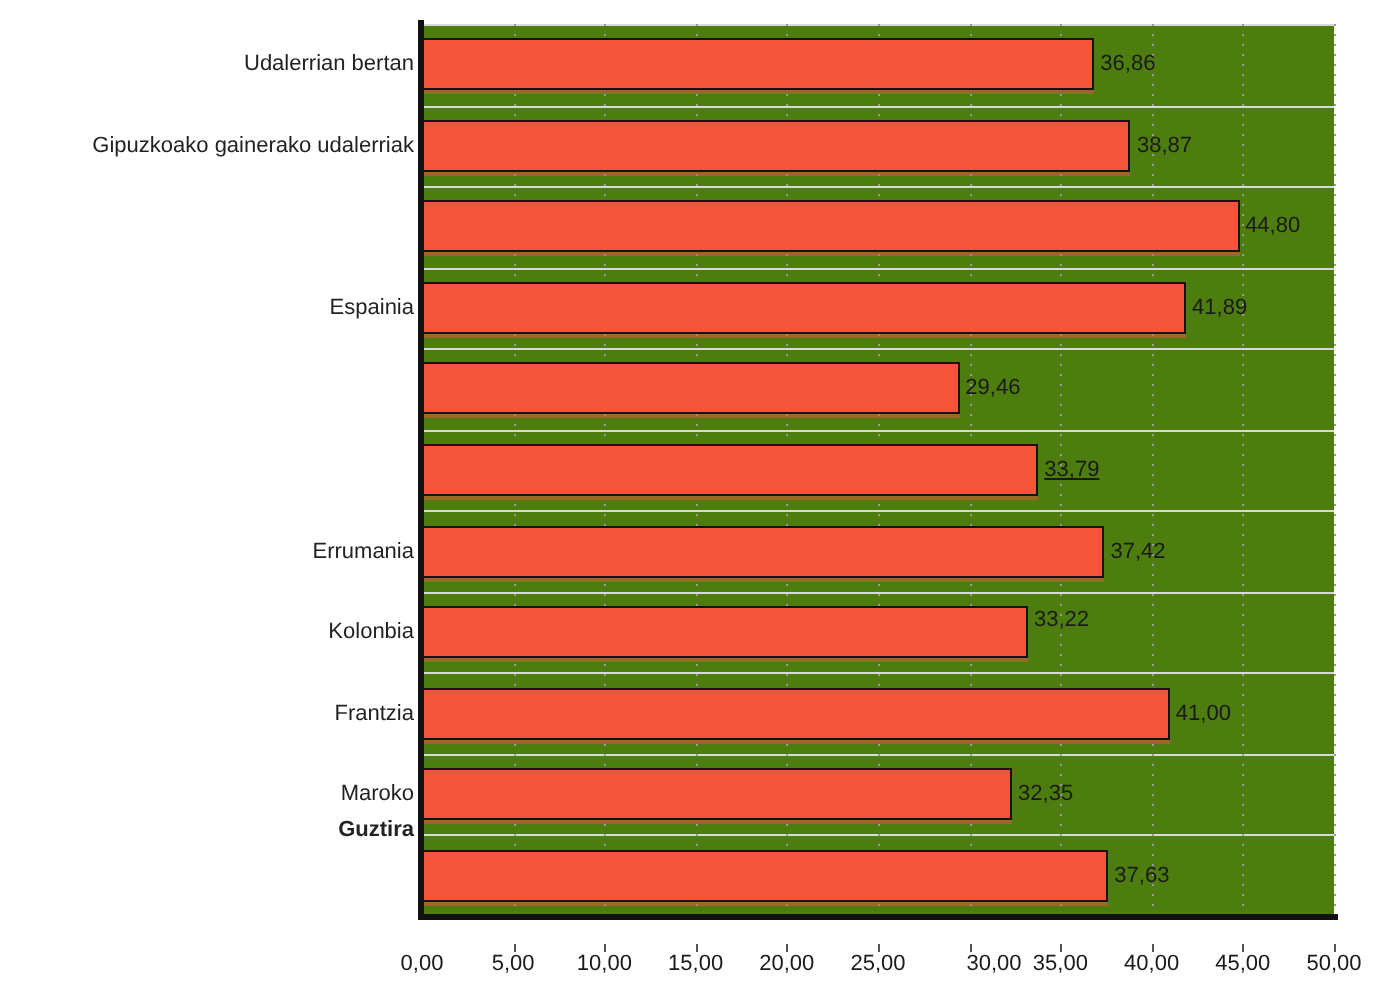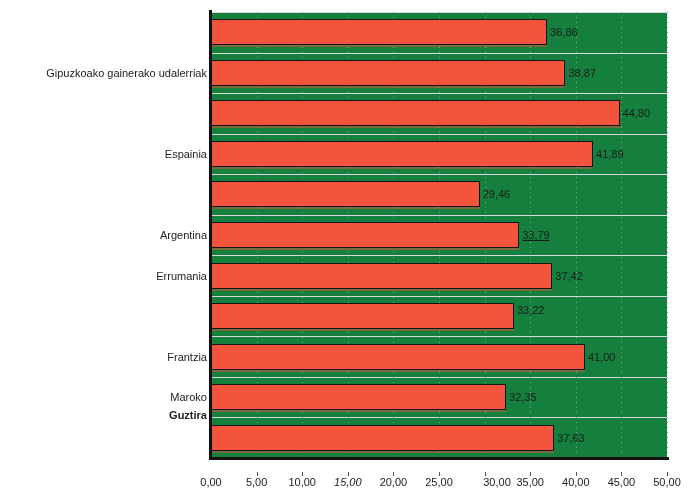--- a/index.html
+++ b/index.html
@@ -39,21 +39,21 @@
     white-space: nowrap;
   }
 
   
   .plot {
     position: absolute;
     left: 211px;
     top: 12px;
     width: 456px;
     height: 446px;
-    background: #15803d;
+    background: #4d7c0f;
   }
   .y-axis-line {
     position: absolute;
     left: 209px;
     top: 10px;
     width: 2.5px;
     height: 450px;
     background: #111111;
   }
   .x-axis-line {
@@ -123,24 +123,25 @@
     height: 4px;
     background: #555555;
   }
 </style>
 </head>
 <body>
 
 <div id="chart-root">
 
   <div class="cat-labels">
+      <div class="cat-label" style="top: 14.2727px;">Udalerrian bertan</div>
       <div class="cat-label" style="top: 54.8182px;">Gipuzkoako gainerako udalerriak</div>
       <div class="cat-label" style="top: 135.909px;">Espainia</div>
-      <div class="cat-label" style="top: 217px;">Argentina</div>
       <div class="cat-label" style="top: 257.545px;">Errumania</div>
+      <div class="cat-label" style="top: 298.091px;">Kolonbia</div>
       <div class="cat-label" style="top: 338.636px;">Frantzia</div>
       <div class="cat-label" style="top: 379.182px;">Maroko</div>
       <div class="cat-label" style="top: 397px; font-weight: bold;">Guztira</div>
     </div>
 
   <div class="plot">
     <div class="grid-layer">
         <div class="hgrid" style="top: 0px;"></div>
         <div class="hgrid" style="top: 40.5455px;"></div>
         <div class="hgrid" style="top: 81.0909px;"></div>
@@ -192,21 +193,21 @@
 
   <div class="y-axis-line"></div>
   <div class="x-axis-line"></div>
 
   <div class="xticks">
       <div class="xtick" style="left: 211px;">0,00</div>
       <div class="xtick" style="left: 256.6px;">5,00</div>
       <div class="xtick-mark" style="left: 256.6px;"></div>
       <div class="xtick" style="left: 302.2px;">10,00</div>
       <div class="xtick-mark" style="left: 302.2px;"></div>
-      <div class="xtick" style="left: 347.8px; font-style: italic;">15,00</div>
+      <div class="xtick" style="left: 347.8px;">15,00</div>
       <div class="xtick-mark" style="left: 347.8px;"></div>
       <div class="xtick" style="left: 393.4px;">20,00</div>
       <div class="xtick-mark" style="left: 393.4px;"></div>
       <div class="xtick" style="left: 439px;">25,00</div>
       <div class="xtick-mark" style="left: 439px;"></div>
       <div class="xtick" style="left: 497px;">30,00</div>
       <div class="xtick-mark" style="left: 484.6px;"></div>
       <div class="xtick" style="left: 530.2px;">35,00</div>
       <div class="xtick-mark" style="left: 530.2px;"></div>
       <div class="xtick" style="left: 575.8px;">40,00</div>

